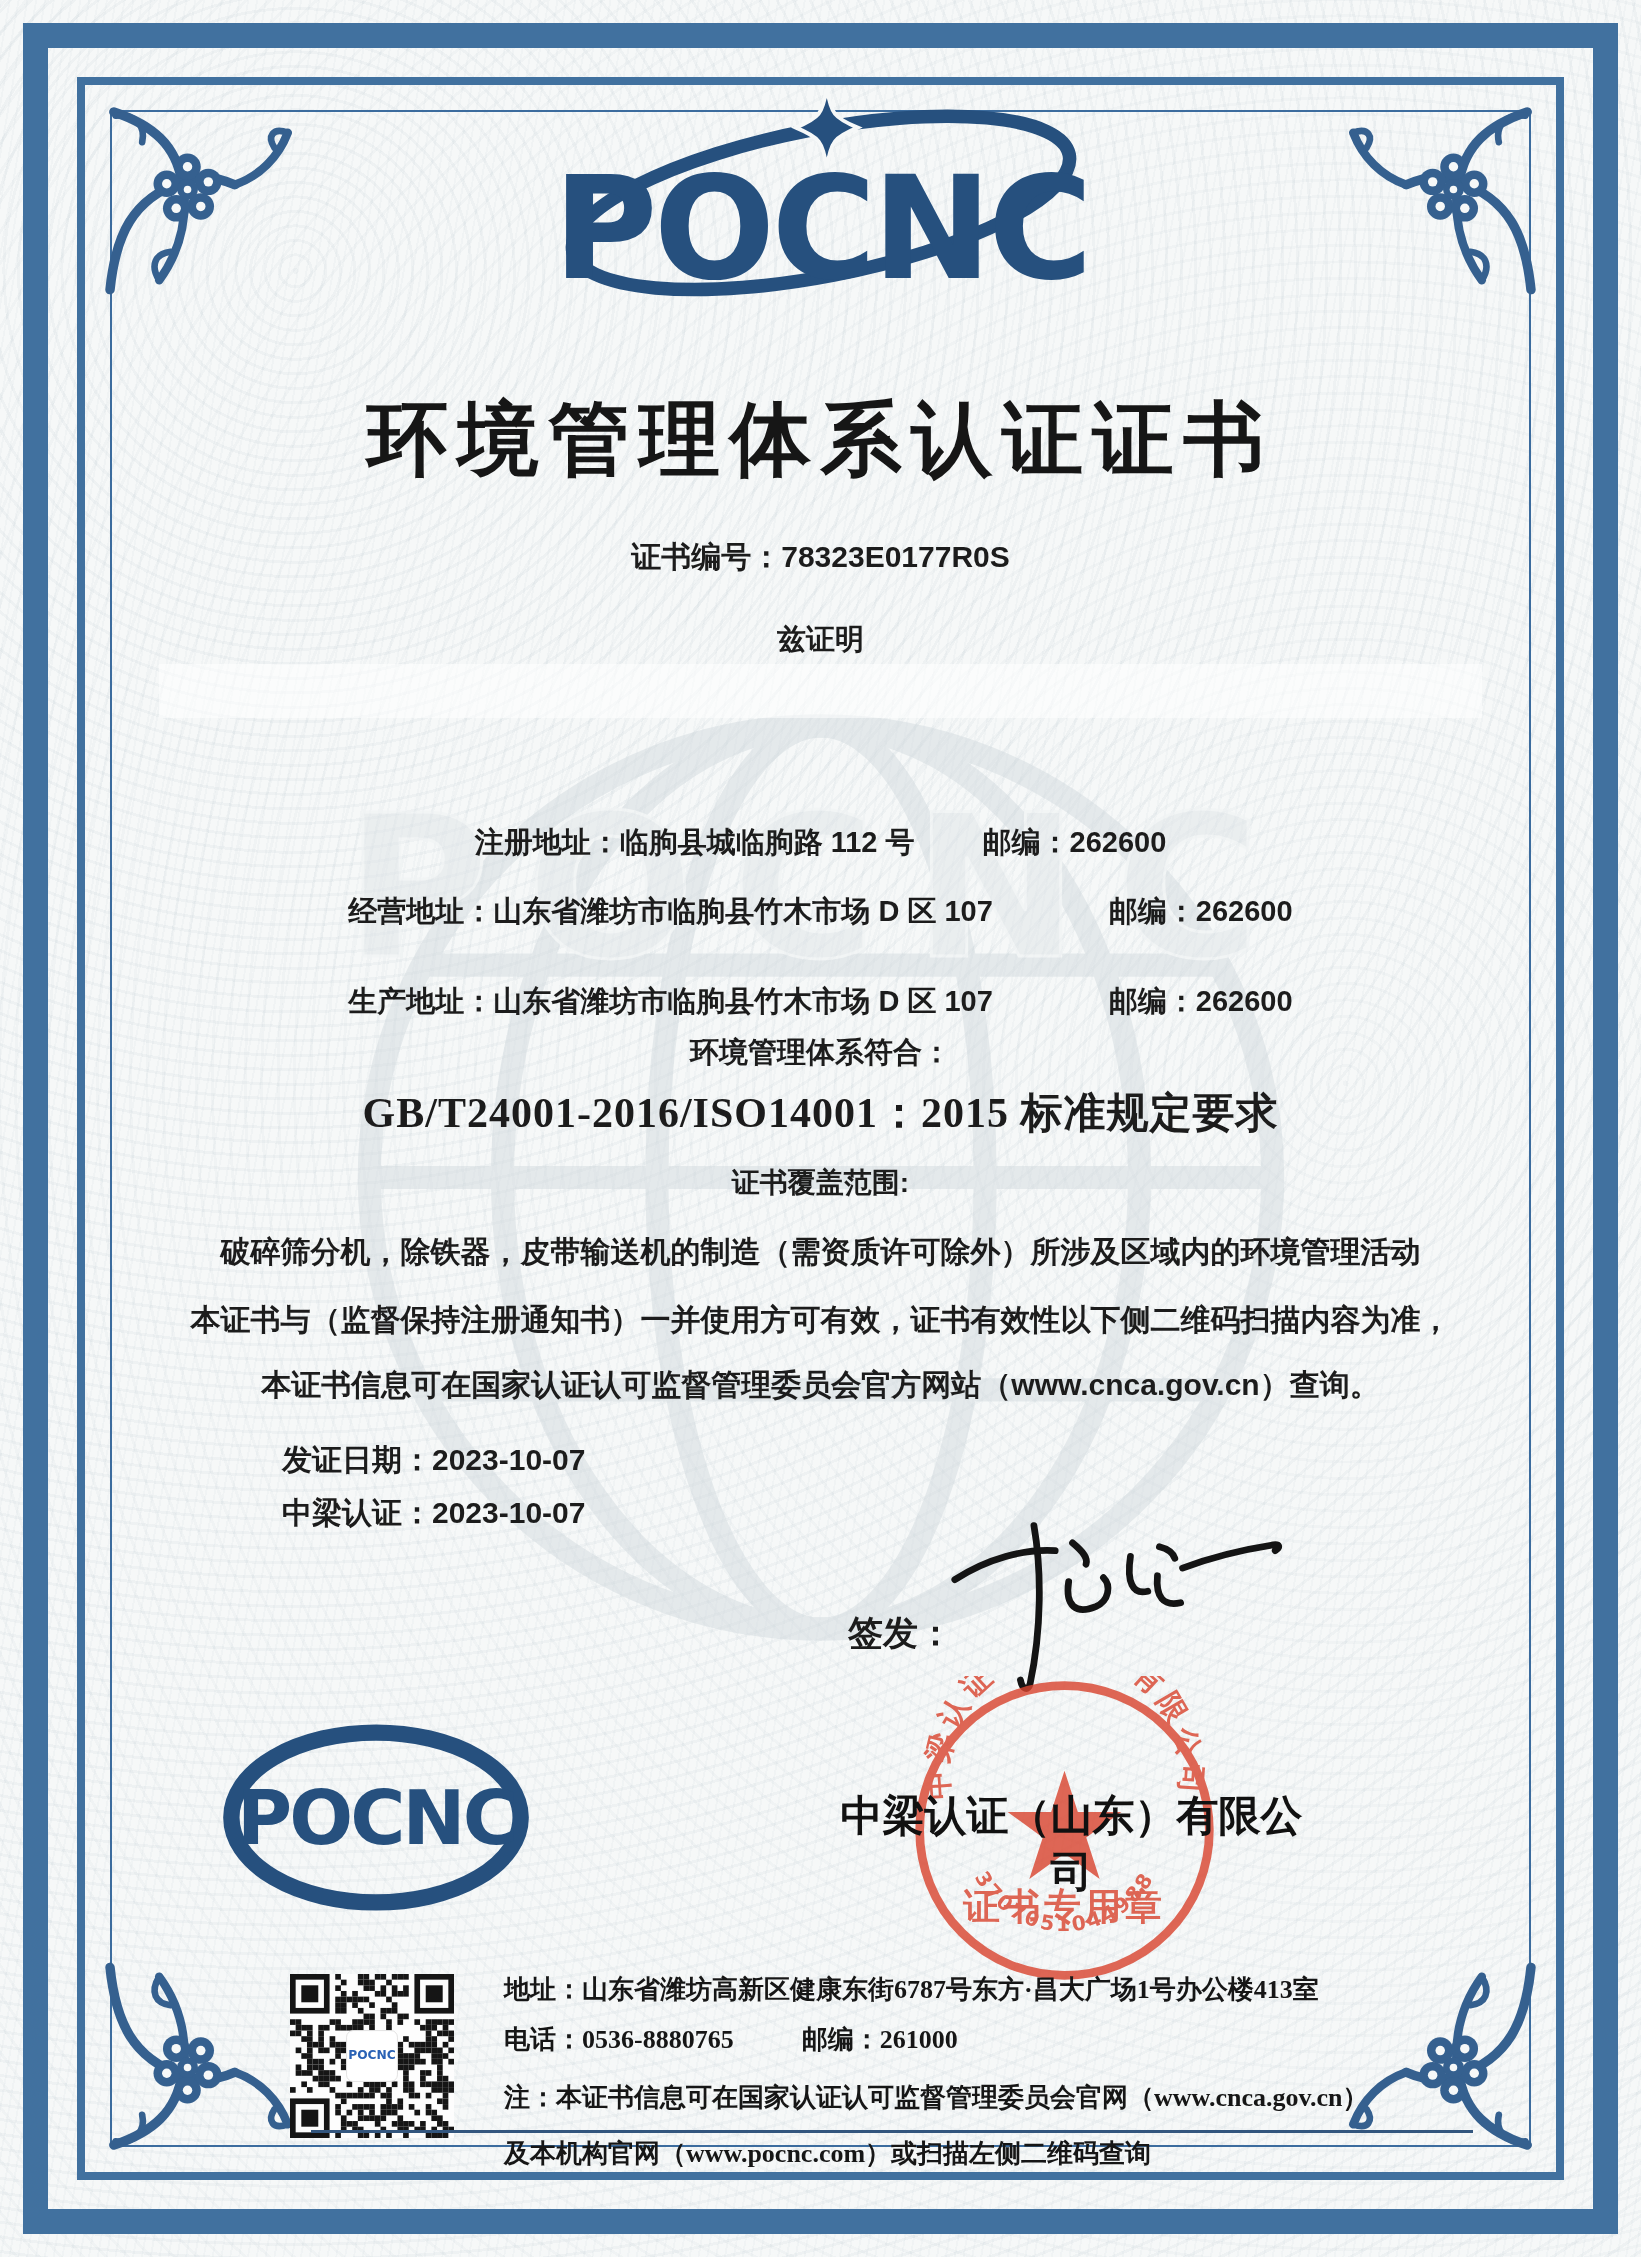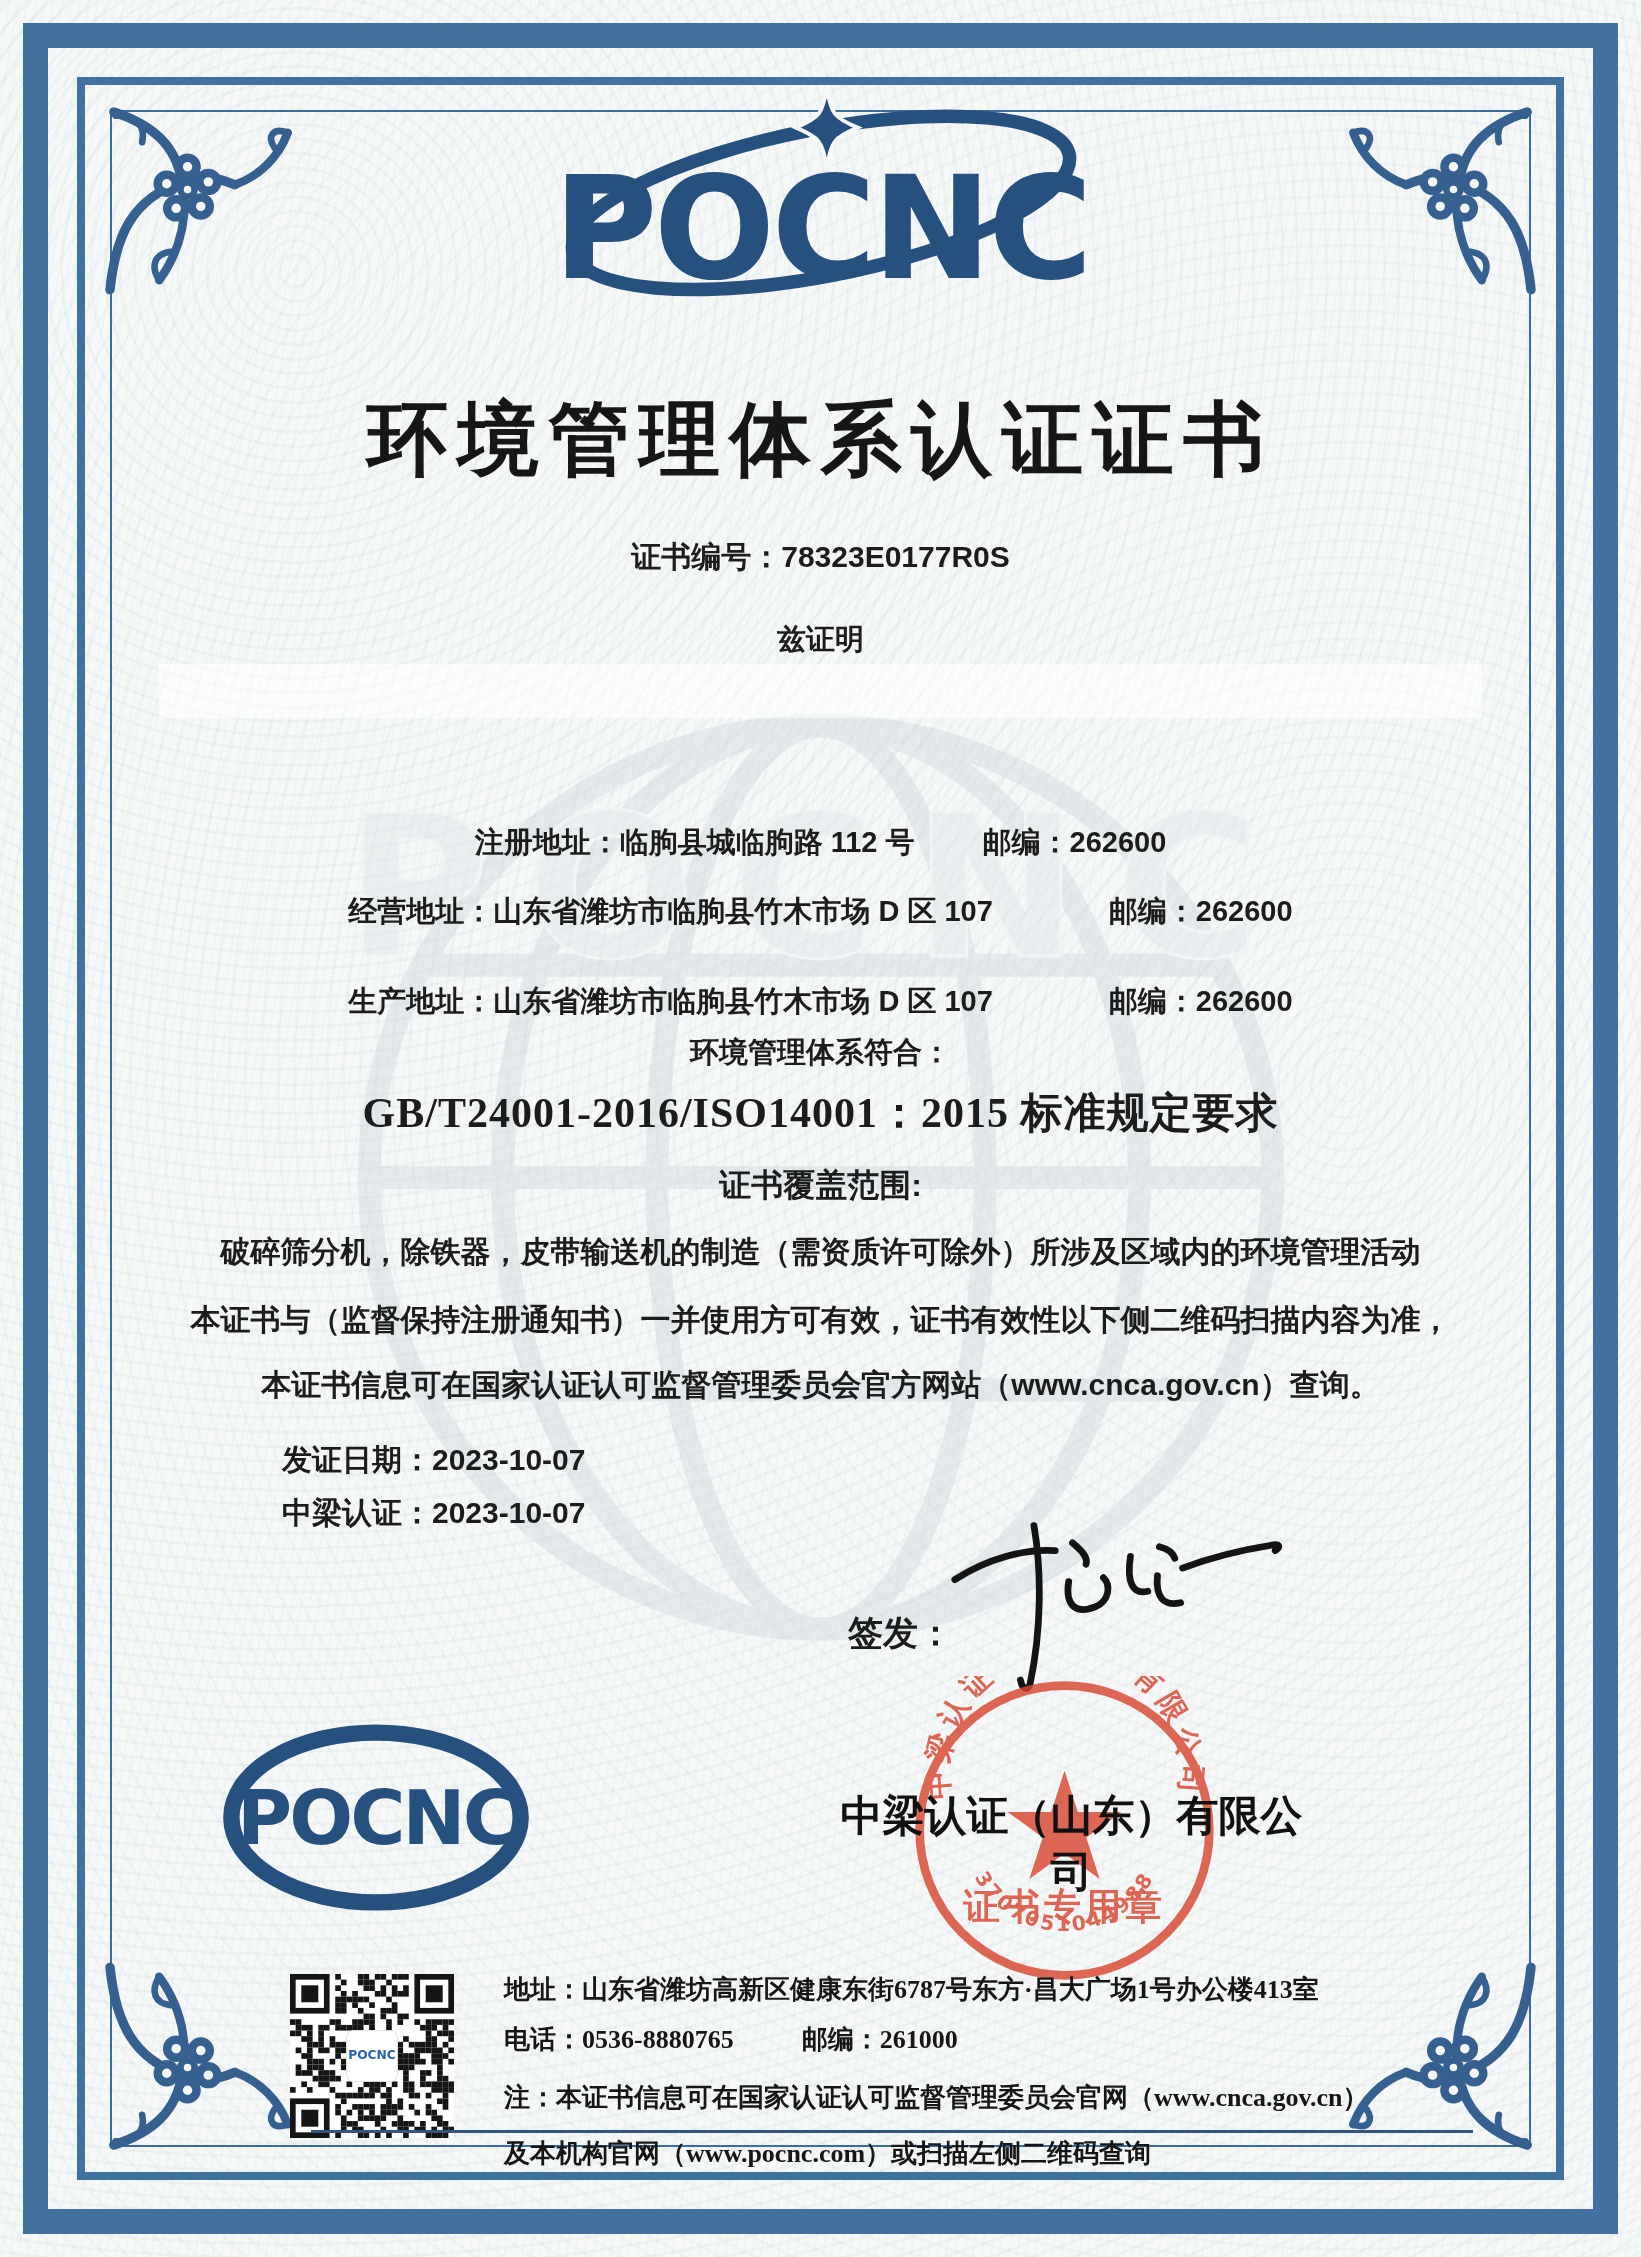--- a/index.html
+++ b/index.html
@@ -29,21 +29,21 @@
   .certno{top:537px;font-size:30px;font-weight:700;}
   .certify{top:620px;font-size:29px;font-weight:700;}
   .redact{position:absolute;left:159px;top:664px;width:1323px;height:54px;background:rgba(255,255,255,.55);}
   .credit{top:742px;font-size:32px;font-weight:700;}
   .addr{font-size:29px;font-weight:700;}
   .reg{top:823px;} .biz{top:892px;} .prod{top:962px;margin-top:20px;}
   .zipgap{margin-left:68px;}
   .zipgap-wide{margin-left:116px;}
   .conform{top:1033px;font-size:29px;font-weight:700;}
   .standard{top:1085px;font-size:42px;font-weight:700;font-family:Liberation Serif, serif;letter-spacing:1px;}
-  .scopelbl{top:1164px;font-size:32px;font-weight:700;}
+  .scopelbl{top:1164px;font-size:28px;font-weight:700;}
   .scope{font-size:30px;font-weight:700;}
   .s1{top:1232px;} .s2{top:1300px;} .s3{top:1365px;}
   
   .dates{position:absolute;left:282px;top:1433px;font-size:30px;font-weight:700;line-height:53px;text-align:left;}
   
   .signlbl{position:absolute;left:848px;top:1610px;font-size:35px;font-weight:700;}
   .signature{position:absolute;left:941px;top:1514px;}
   .company{position:absolute;left:830px;top:1788px;width:483px;text-align:center;font-size:42px;font-weight:700;color:#111;}
   .stamp{position:absolute;left:910px;top:1676px;opacity:.88;}
   

